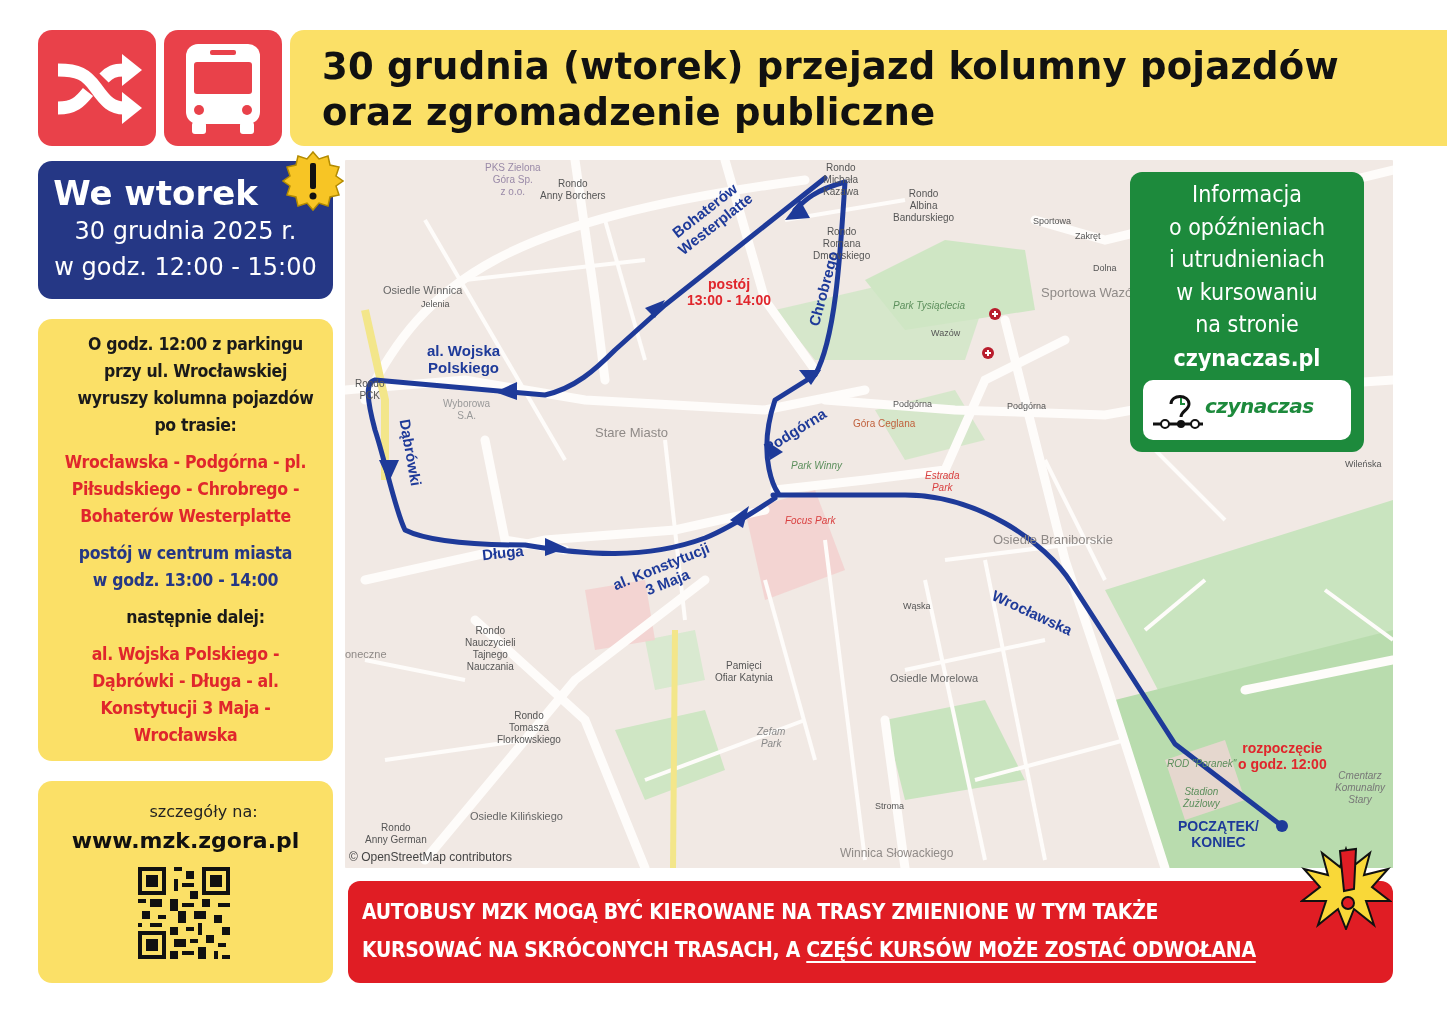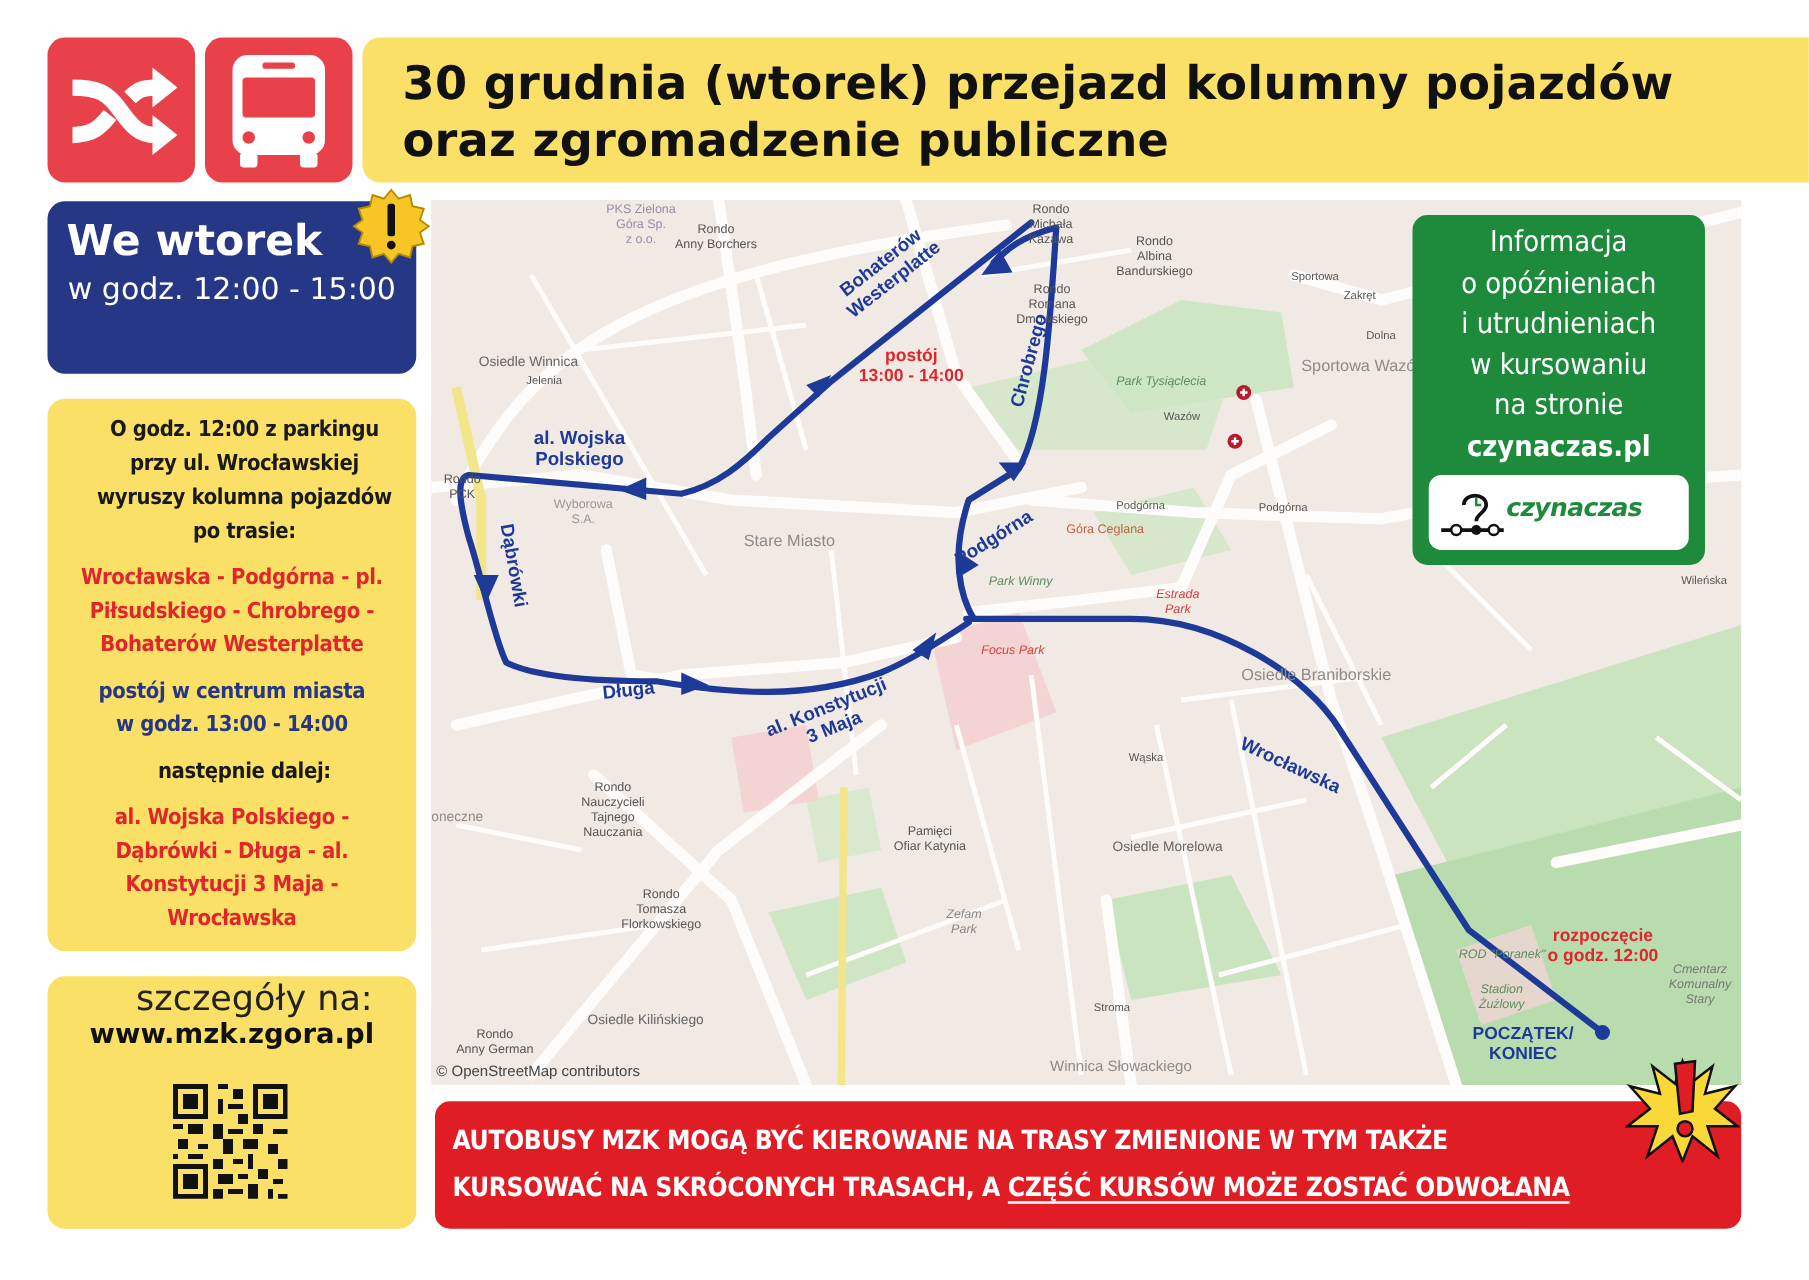--- a/index.html
+++ b/index.html
@@ -20,21 +20,21 @@
     .warn-badge { position: absolute; left: 282px; top: 150px; width: 62px; height: 62px; }
 
     .route-box { position: absolute; left: 38px; top: 319px; width: 295px; height: 442px; background: #fbe067; border-radius: 14px; text-align: center; font-family: "DejaVu Sans Condensed", "DejaVu Sans", sans-serif; font-weight: bold; padding-top: 12px; }
     .route-box p { font-size: 17.5px; line-height: 27px; letter-spacing: -0.3px; }
     .rb-black { color: #1a1a1a; margin-left: 20px; }
     .rb-red { color: #e0262c; }
     .rb-blue { color: #253785; }
     .gap { margin-top: 10px; }
 
     .details-box { position: absolute; left: 38px; top: 781px; width: 295px; height: 202px; background: #fbe067; border-radius: 14px; text-align: center; }
-    .details-label { font-size: 28px; color: #222; padding-top: 5px; line-height: 26px; margin-left: 36px; }
+    .details-label { font-size: 16px; color: #222; padding-top: 18px; line-height: 26px; margin-left: 36px; }
     .details-url { font-size: 22px; font-weight: bold; color: #111; line-height: 32px; }
     .qr { position: absolute; left: 100px; top: 86px; width: 92px; height: 92px; }
 
     .map { position: absolute; left: 345px; top: 160px; width: 1048px; height: 708px; background: #f1e9e4; overflow: hidden; border-radius: 1px; }
     .map svg.base { position: absolute; left: 0; top: 0; }
     .map-label { position: absolute; font-family: "Liberation Sans", sans-serif; color: #555; font-size: 10px; white-space: nowrap; line-height: 12px; text-align: center; }
     .map-area { position: absolute; font-family: "Liberation Sans", sans-serif; color: #8f8a87; font-size: 13px; white-space: nowrap; }
     .map-park { position: absolute; font-family: "Liberation Sans", sans-serif; font-style: italic; color: #5c8f5c; font-size: 10px; white-space: nowrap; text-align: center; line-height: 12px; }
     .map-poi { position: absolute; font-family: "Liberation Sans", sans-serif; font-style: italic; color: #d94040; font-size: 10px; white-space: nowrap; text-align: center; line-height: 12px; }
     .route-label { position: absolute; font-family: "Liberation Sans", sans-serif; font-weight: bold; color: #1e3a99; font-size: 15px; white-space: nowrap; line-height: 17px; text-align: center; }
@@ -80,20 +80,21 @@
   <div class="title-line">oraz zgromadzenie publiczne</div>
   <svg class="mzk-logo" viewBox="0 0 92 42">
     <ellipse cx="54" cy="20" rx="34" ry="16" fill="none" stroke="#111" stroke-width="3" transform="rotate(-8 54 20)"></ellipse>
     <path d="M4 36 Q30 38 52 34" stroke="#111" stroke-width="2" fill="none"></path>
     <text x="32" y="27" font-family="DejaVu Sans, sans-serif" font-weight="bold" font-style="italic" font-size="17" fill="#111">MZK</text>
   </svg>
 </div>
 
 <div class="when-box">
   <div class="when-title">We wtorek</div>
+  <div class="when-line">30 grudnia 2025 r.</div>
   <div class="when-line">w godz. 12:00 - 15:00</div>
 </div>
 <svg class="warn-badge" viewBox="0 0 62 62">
   <polygon points="31,2 37,9 46,6 48,15 57,17 54,26 61,31 54,36 57,45 48,47 46,56 37,53 31,60 25,53 16,56 14,47 5,45 8,36 1,31 8,26 5,17 14,15 16,6 25,9" fill="#f7c525" stroke="#b38b00" stroke-width="1.5"></polygon>
   <rect x="28" y="13" width="6" height="26" rx="2" fill="#111"></rect>
   <circle cx="31" cy="46" r="3.5" fill="#111"></circle>
 </svg>
 
 <div class="route-box">
   <p class="rb-black">O godz. 12:00 z parkingu</p>

